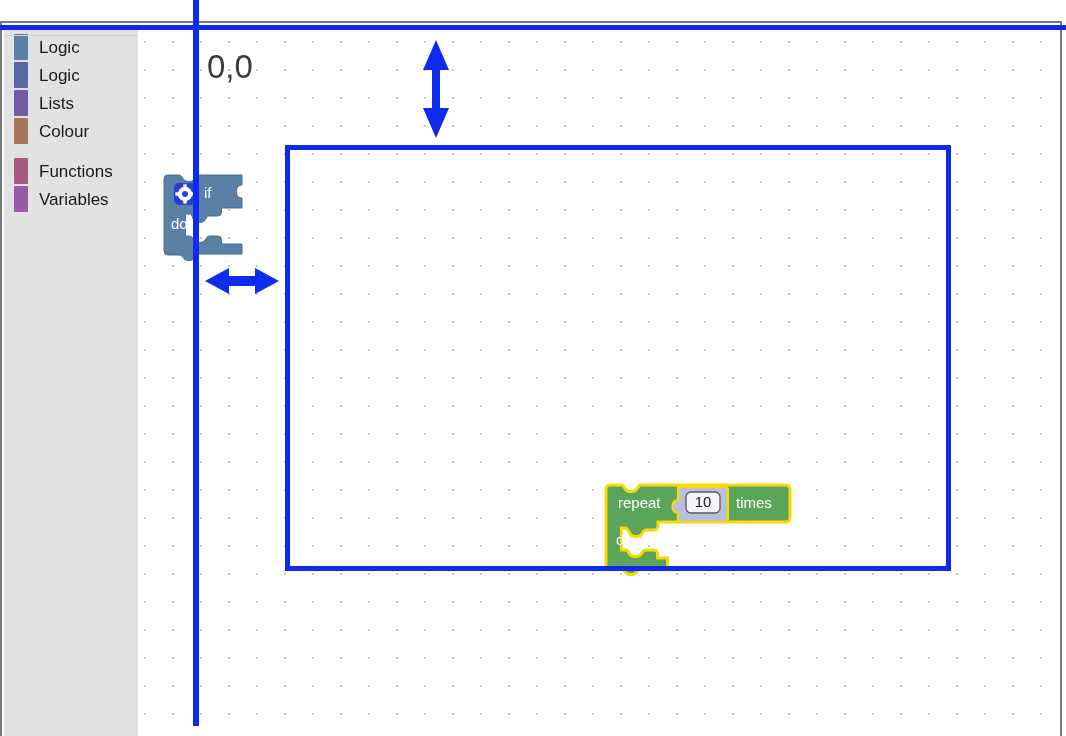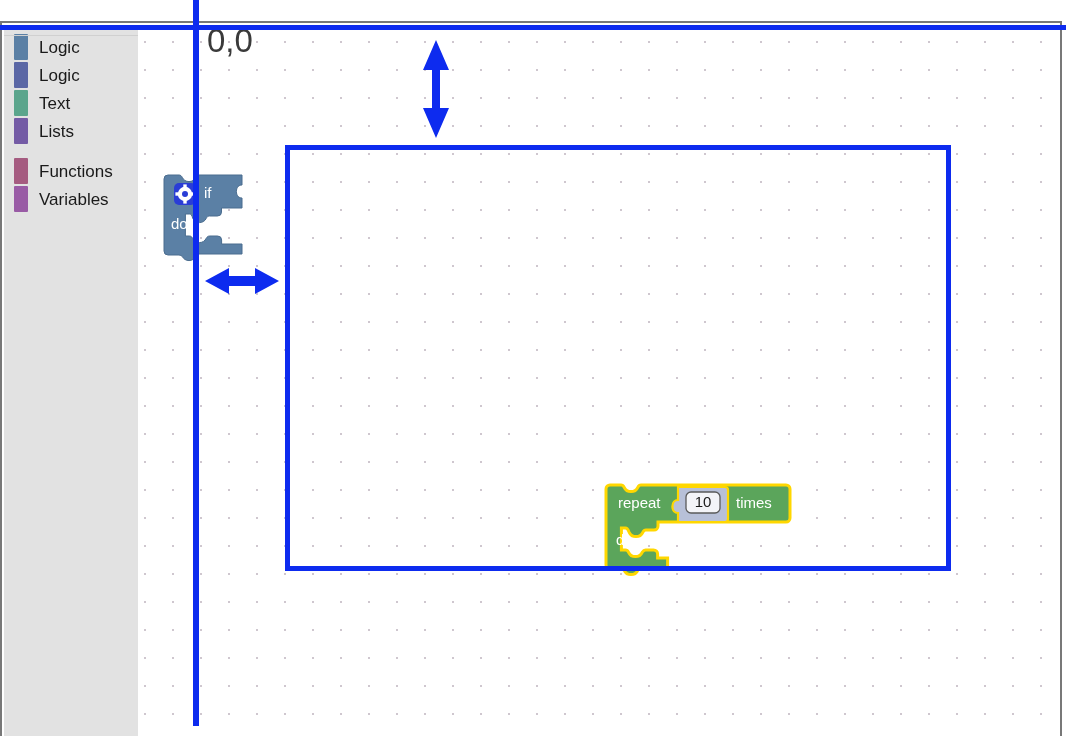--- a/index.html
+++ b/index.html
@@ -150,21 +150,21 @@
     left: 205px;
     top: 265px;
     width: 74px;
     height: 32px;
   }
 
   
   #origin-label {
     position: absolute;
     left: 207px;
-    top: 22px;
+    top: 48px;
     font-size: 33px;
     color: #3a3a3a;
     font-family: "Liberation Sans", sans-serif;
     letter-spacing: 0px;
     white-space: nowrap;
   }
 </style>
 </head>
 <body>
 
@@ -180,30 +180,30 @@
         <span class="tb-swatch" style="background:#5b80a5"></span>
         <span class="tb-label">Logic</span>
       </div>
 
 
       <div class="tb-row">
         <span class="tb-swatch" style="background:#5b67a5"></span>
         <span class="tb-label">Logic</span>
       </div>
 
-      <div class="tb-row">
-        <span class="tb-swatch" style="background:#5ba58c"></span>
-        <span class="tb-label">Text</span>
-      </div>
 
       <div class="tb-row">
         <span class="tb-swatch" style="background:#745ba5"></span>
         <span class="tb-label">Lists</span>
       </div>
 
+      <div class="tb-row">
+        <span class="tb-swatch" style="background:#a5745b"></span>
+        <span class="tb-label">Colour</span>
+      </div>
 
       <div class="tb-sep">
         <div class="tb-sep-line"></div>
       </div>
 
       <div class="tb-row">
         <span class="tb-swatch" style="background:#a55b80"></span>
         <span class="tb-label">Functions</span>
       </div>
 

